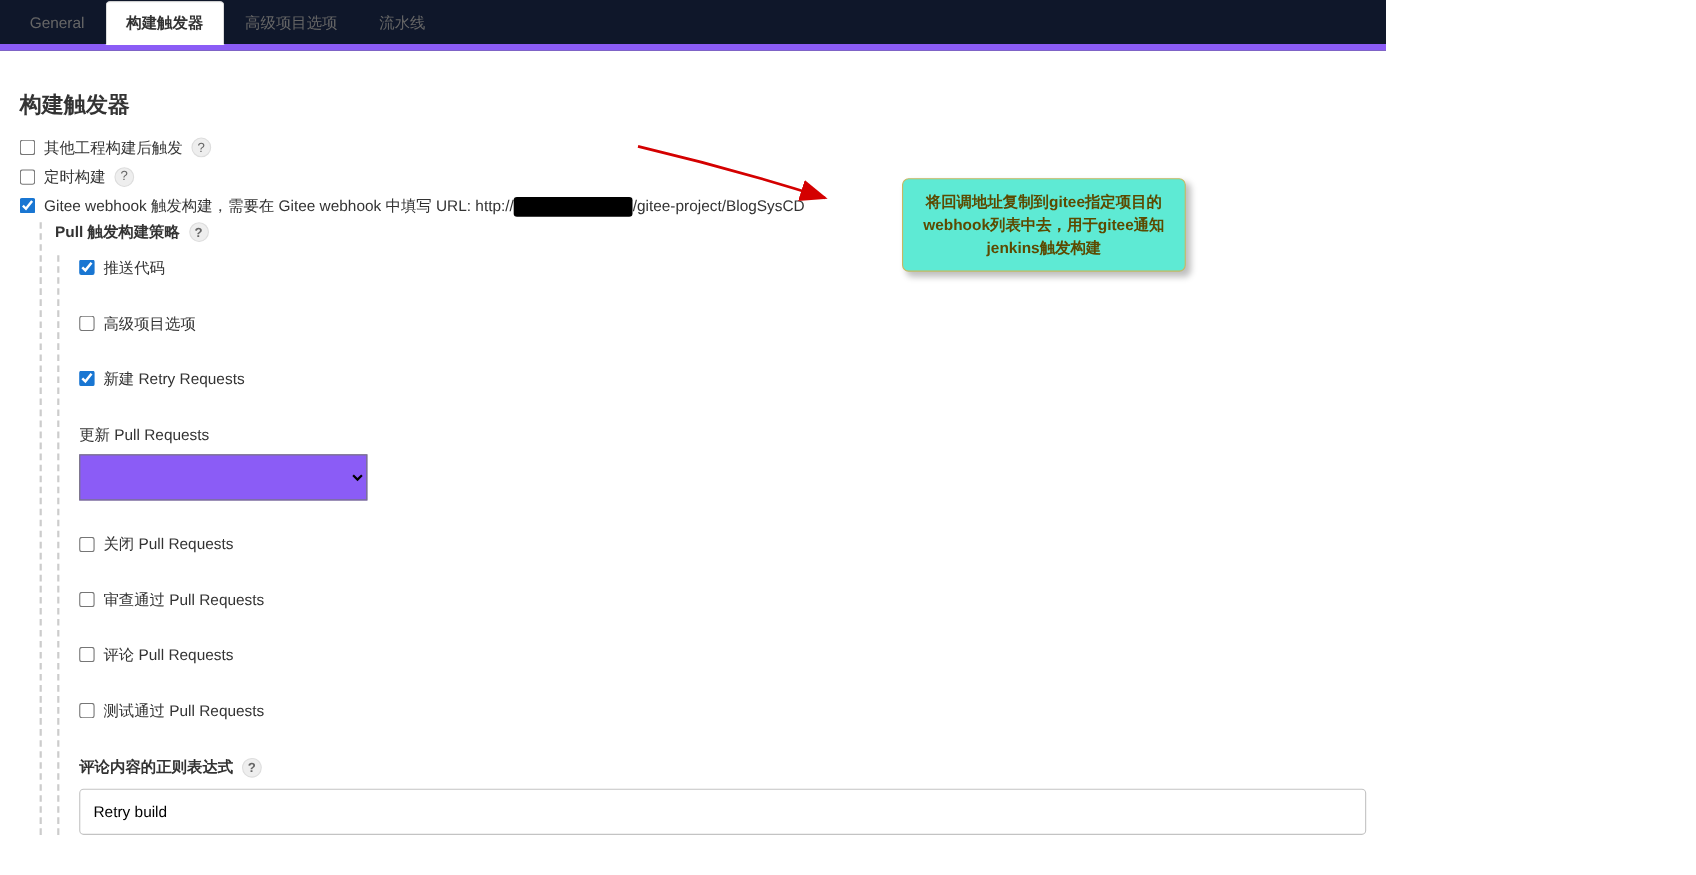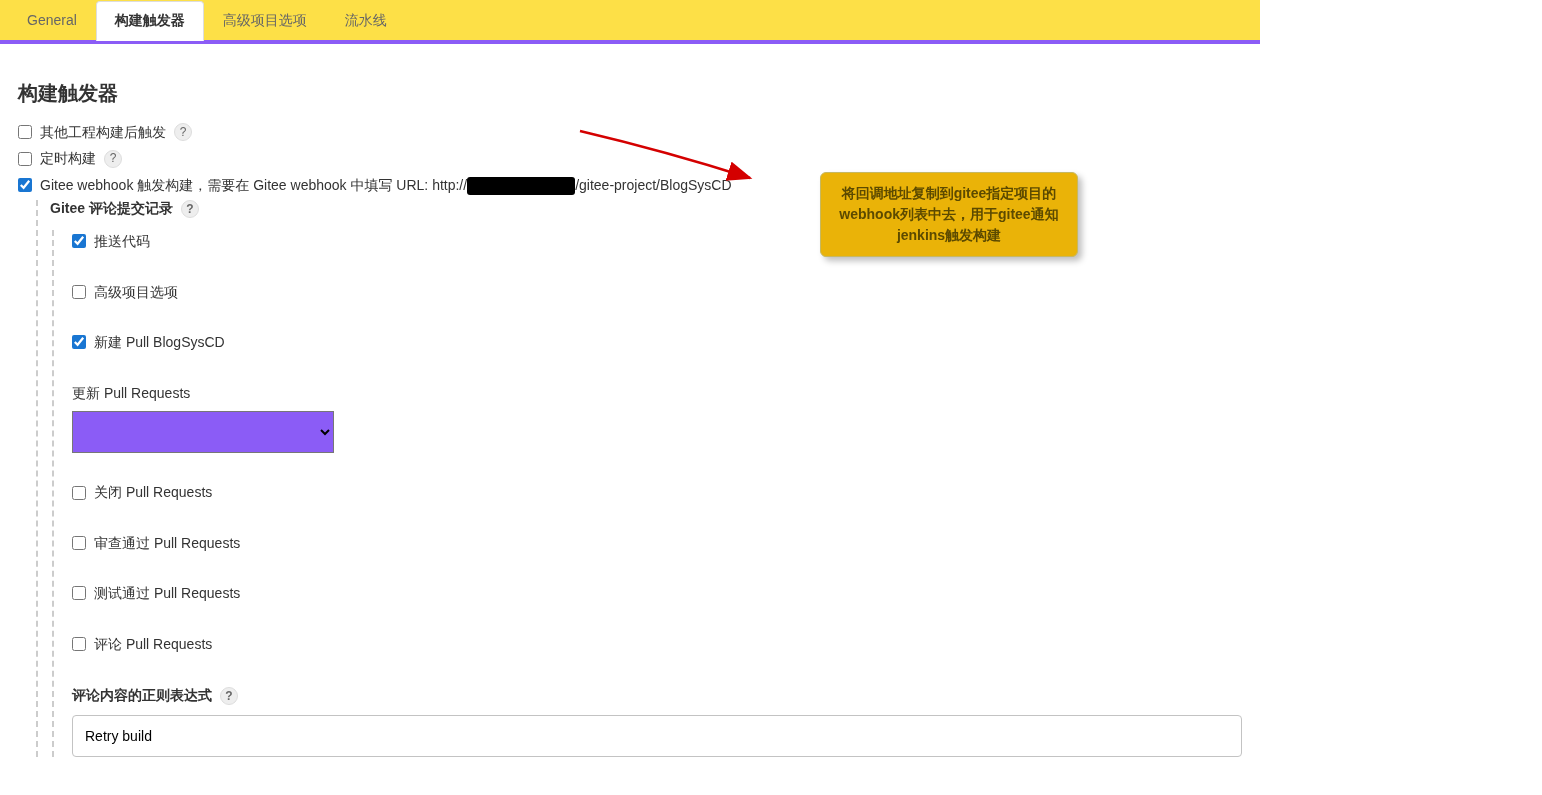--- a/index.html
+++ b/index.html
@@ -9,22 +9,22 @@
       color: #333;
       background: #fff;
       width: 1542px;
     }
     .page-container {
       width: 1260px;
       position: relative;
     }
     .tabs {
       display: flex;
-      background: #fde047;
-      border-bottom: 4px solid #8b5cf6;
+      background: #0f172a;
+      border-bottom: 6px solid #8b5cf6;
       padding-left: 8px;
     }
     .tab {
       padding: 10px 18px;
       color: #666;
       cursor: pointer;
       border: 1px solid transparent;
       border-bottom: none;
       position: relative;
       top: 1px;
@@ -92,23 +92,23 @@
       padding: 20px 8px; font-size:14px; cursor:pointer;
     }
     .field-label {
       font-weight:700; display:flex; align-items:center; gap:8px; margin: 32px 0 10px 0;
     }
     input.text-input {
       width: 100%; height: 40px; border:1px solid #c3c3c3; border-radius:4px;
       padding: 20px 12px; font-size:14px;
     }
     .annotation-box {
-      position:absolute; left: 820px; top: 128px;
+      position:absolute; left: 820px; top: 116px;
       width: 258px;
-      background: #eab308;
+      background: #5eead4;
       border: 1px solid #c7b861;
       border-radius: 6px;
       padding: 10px 12px;
       color: #5c4a00;
       font-weight: 600;
       line-height: 1.5;
       box-shadow: 4px 4px 6px rgba(0,0,0,0.25);
       text-align: center;
     }
     .arrow-svg { position:absolute; left:575px; top:82px; pointer-events:none; }
@@ -144,38 +144,38 @@
 
     <div class="opt-row">
       <input type="checkbox" checked="" style="">
       <label>
         <span>Gitee webhook 触发构建，需要在 Gitee webhook 中填写 URL: http://</span><span class="redacted"></span><span>/gitee-project/BlogSysCD</span>
       </label>
     </div>
 
     <div class="nested">
       <div class="sub-bold">
-        <span>Gitee 评论提交记录</span>
+        <span>Pull 触发构建策略</span>
         <span class="help">?</span>
       </div>
 
       <div class="nested2">
         <div class="opt-row" style="margin-top:12px;">
           <input type="checkbox" checked="" style="">
           <label>推送代码</label>
         </div>
 
         <div class="opt-row spacer-cb">
           <input type="checkbox" style="">
           <label>高级项目选项</label>
         </div>
 
         <div class="opt-row spacer-cb">
           <input type="checkbox" checked="" style="">
-          <label>新建 Pull BlogSysCD</label>
+          <label>新建 Retry Requests</label>
         </div>
 
         <div class="opt-block" style="margin-top:32px;">
           <span class="label-strong">更新 Pull Requests</span>
           <select class="dropdown">
             <option>None</option>
           </select>
         </div>
 
 
@@ -184,26 +184,26 @@
           <label>关闭 Pull Requests</label>
         </div>
 
         <div class="opt-row spacer-cb">
           <input type="checkbox" style="">
           <label>审查通过 Pull Requests</label>
         </div>
 
         <div class="opt-row spacer-cb">
           <input type="checkbox" style="">
+          <label>评论 Pull Requests</label>
+        </div>
+
+        <div class="opt-row spacer-cb">
+          <input type="checkbox" style="">
           <label>测试通过 Pull Requests</label>
-        </div>
-
-        <div class="opt-row spacer-cb">
-          <input type="checkbox" style="">
-          <label>评论 Pull Requests</label>
         </div>
 
         <div class="field-label">
           <span>评论内容的正则表达式</span>
           <span class="help">?</span>
         </div>
         <input class="text-input" type="text" value="Retry build" style="">
       </div>
     </div>
 

